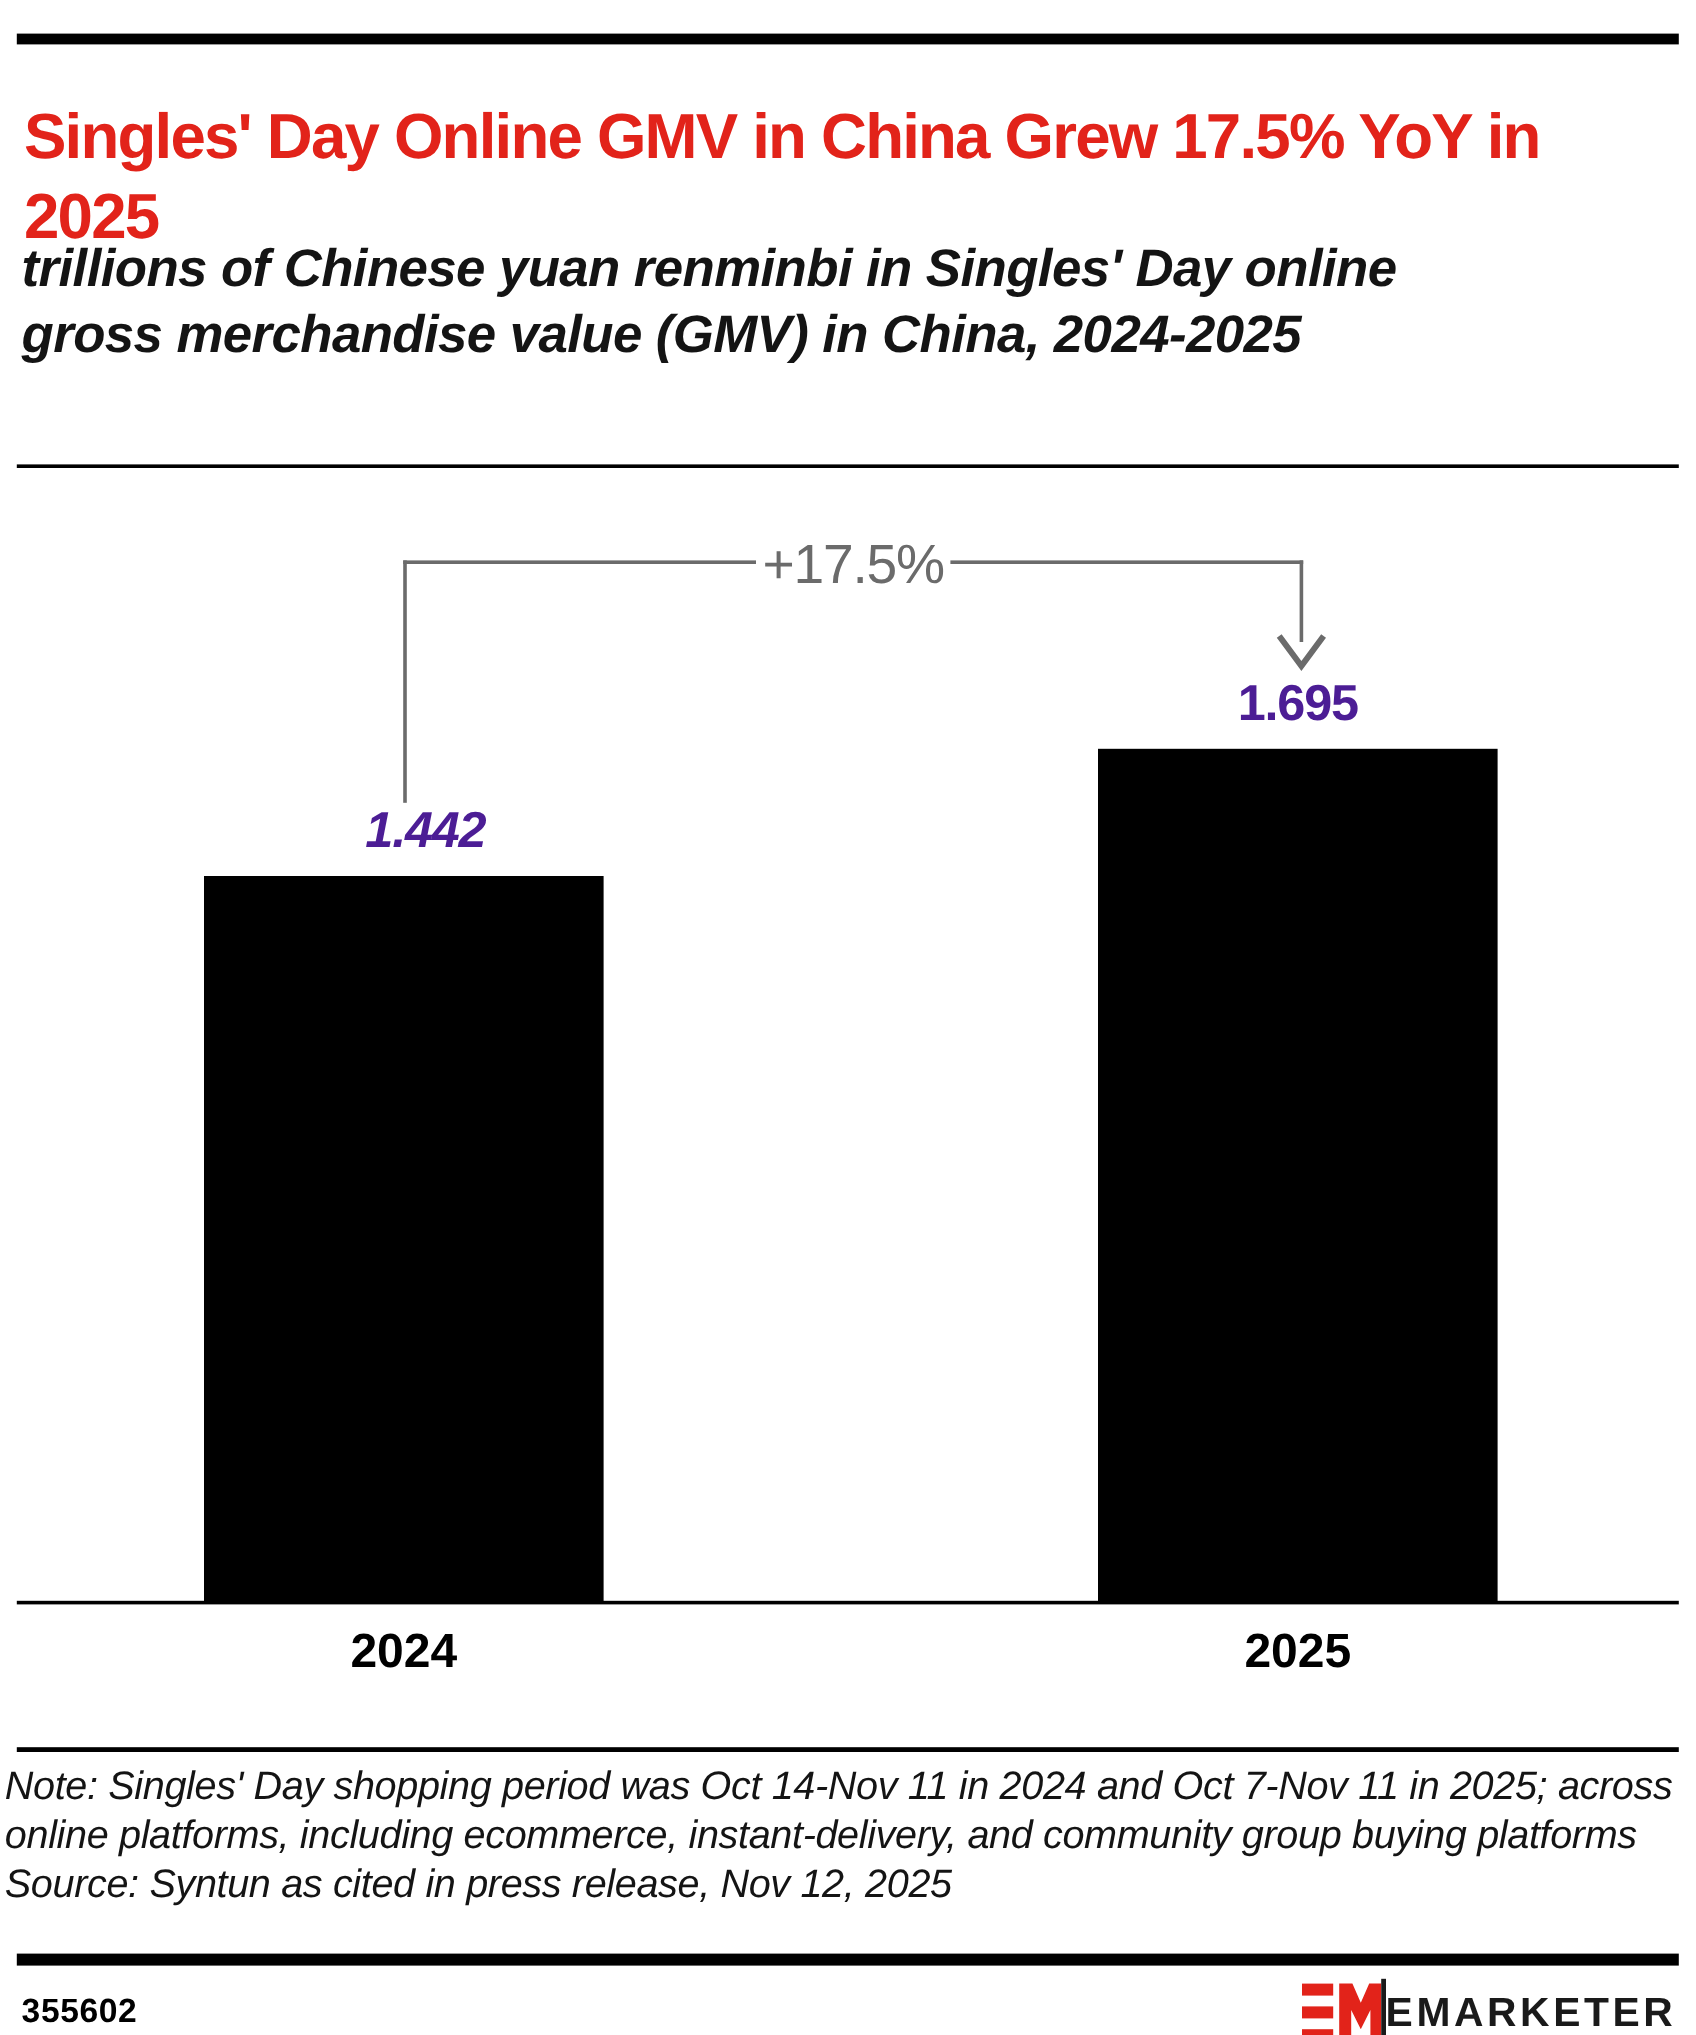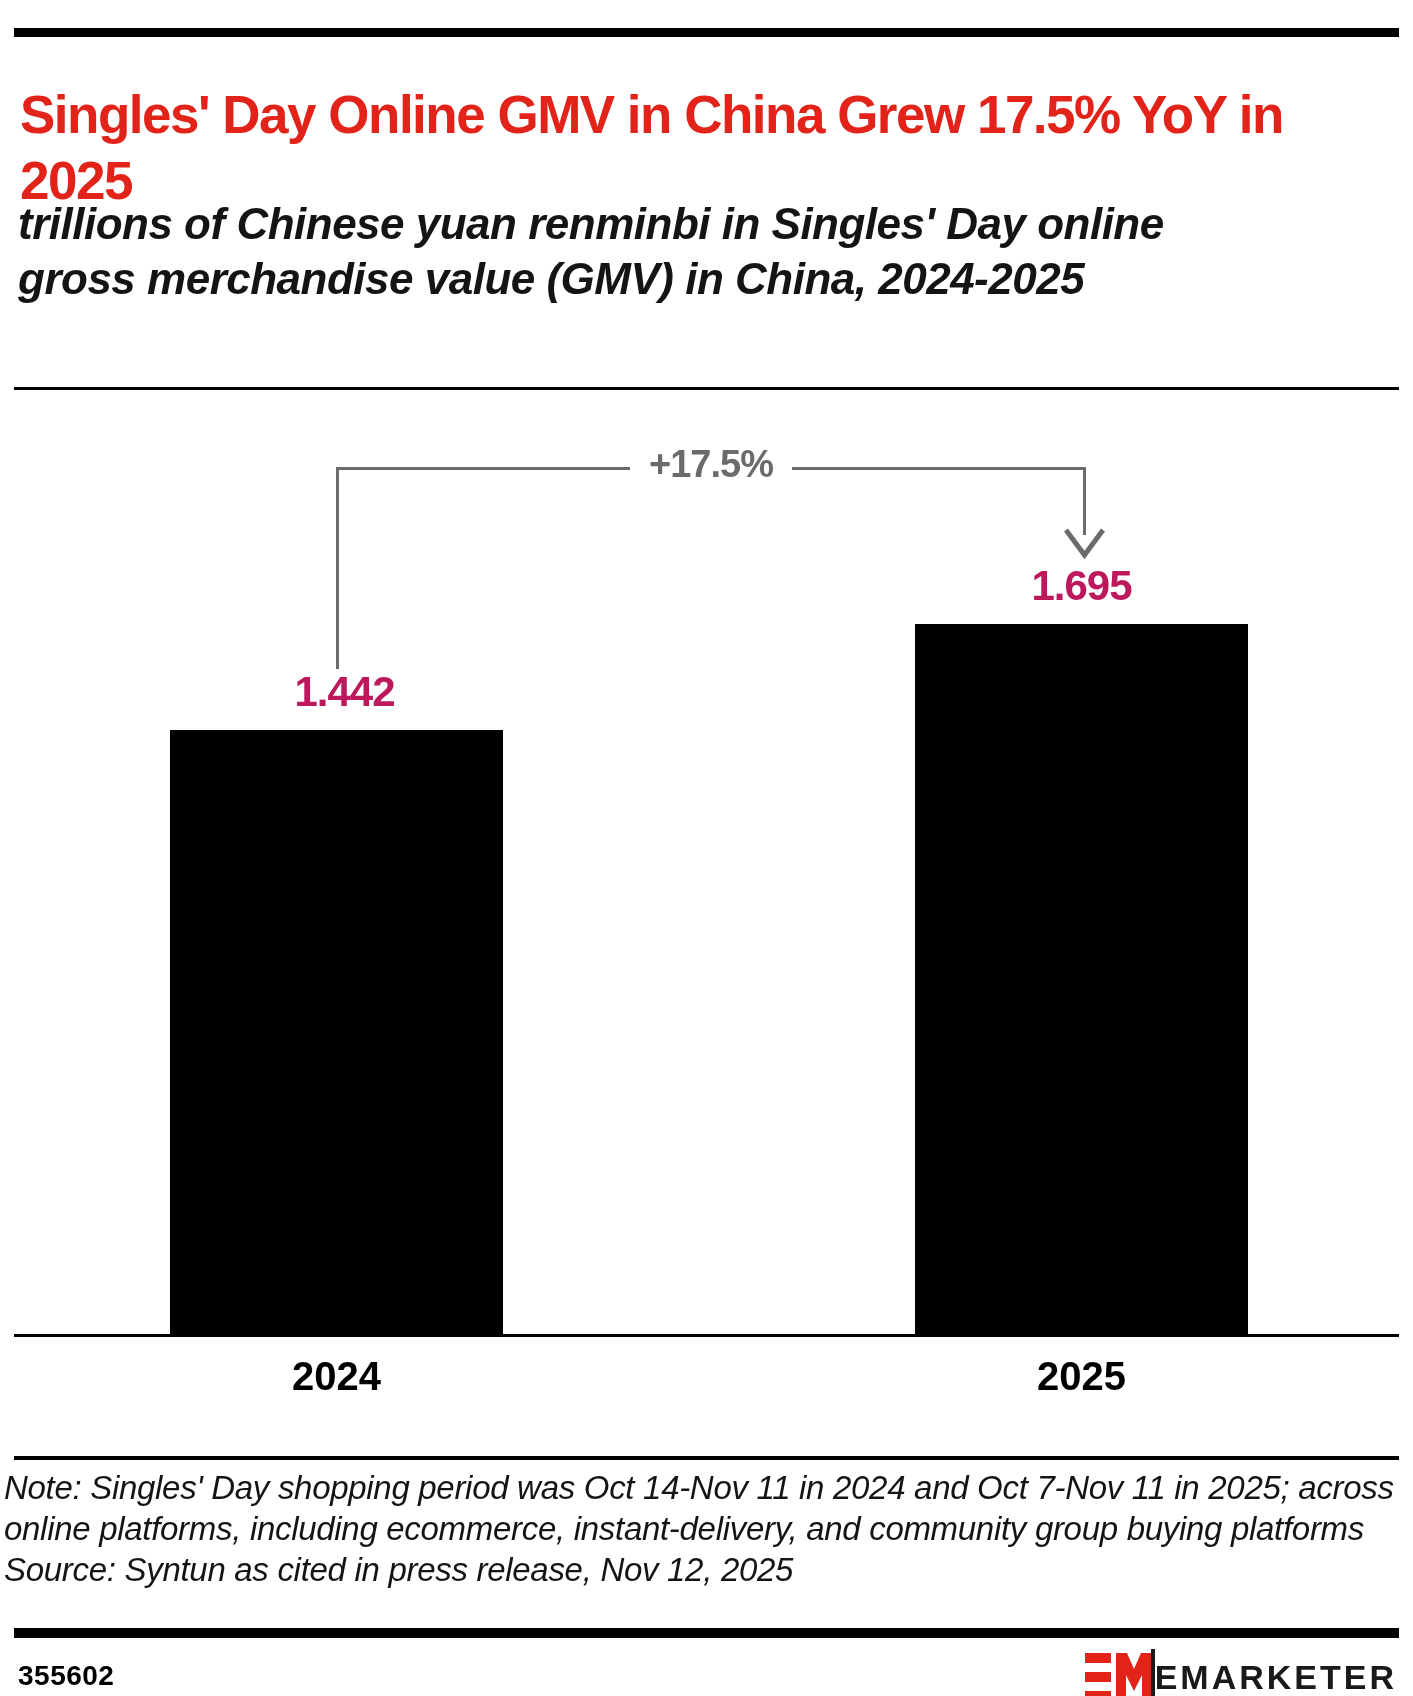--- a/index.html
+++ b/index.html
@@ -26,33 +26,33 @@
   }
   .rule-thin { position: absolute; left: 14px; right: 14px; top: 371px; height: 3px; background: #000; }
 
   .growth-line { position: absolute; background: #6b6b6b; }
   .gl-h1 { left: 336px; top: 451px; width: 294px; height: 3px; }
   .gl-h2 { left: 792px; top: 451px; width: 294px; height: 3px; }
   .gl-v1 { left: 336px; top: 451px; width: 3px; height: 202px; }
   .gl-v2 { left: 1083px; top: 451px; width: 3px; height: 68px; }
   .growth-label {
     position: absolute; left: 561px; top: 427px; width: 300px;
-    text-align: center; font-size: 38px; font-weight: bold;
+    text-align: center; font-size: 46px; font-weight: normal;
     letter-spacing: -1px; color: #6b6b6b;
   }
   .growth-arrow { position: absolute; left: 1062px; top: 510px; width: 45px; height: 34px; }
 
   .bar { position: absolute; width: 333px; bottom: 376px; background: #000; }
   .bar-0 { left: 170px; }
   .bar-1 { left: 915px; }
   .bar-value {
     position: absolute; width: 333px; text-align: center;
-    font-size: 42px; font-weight: bold; letter-spacing: -1px; color: #be185d;
+    font-size: 42px; font-weight: bold; letter-spacing: -1px; color: #4c1d95;
   }
-  .bar-value-0 { left: 178px; bottom: 994px; }
+  .bar-value-0 { left: 188px; bottom: 994px; font-style: italic; }
   .bar-value-1 { left: 915px; bottom: 1100px; }
 
   .axis-line { position: absolute; left: 14px; right: 14px; top: 1318px; height: 3px; background: #000; }
   .x-label {
     position: absolute; top: 1338px; width: 333px; text-align: center;
     font-size: 40px; font-weight: bold; color: #000;
   }
   .x-label-0 { left: 170px; }
   .x-label-1 { left: 915px; }
 

